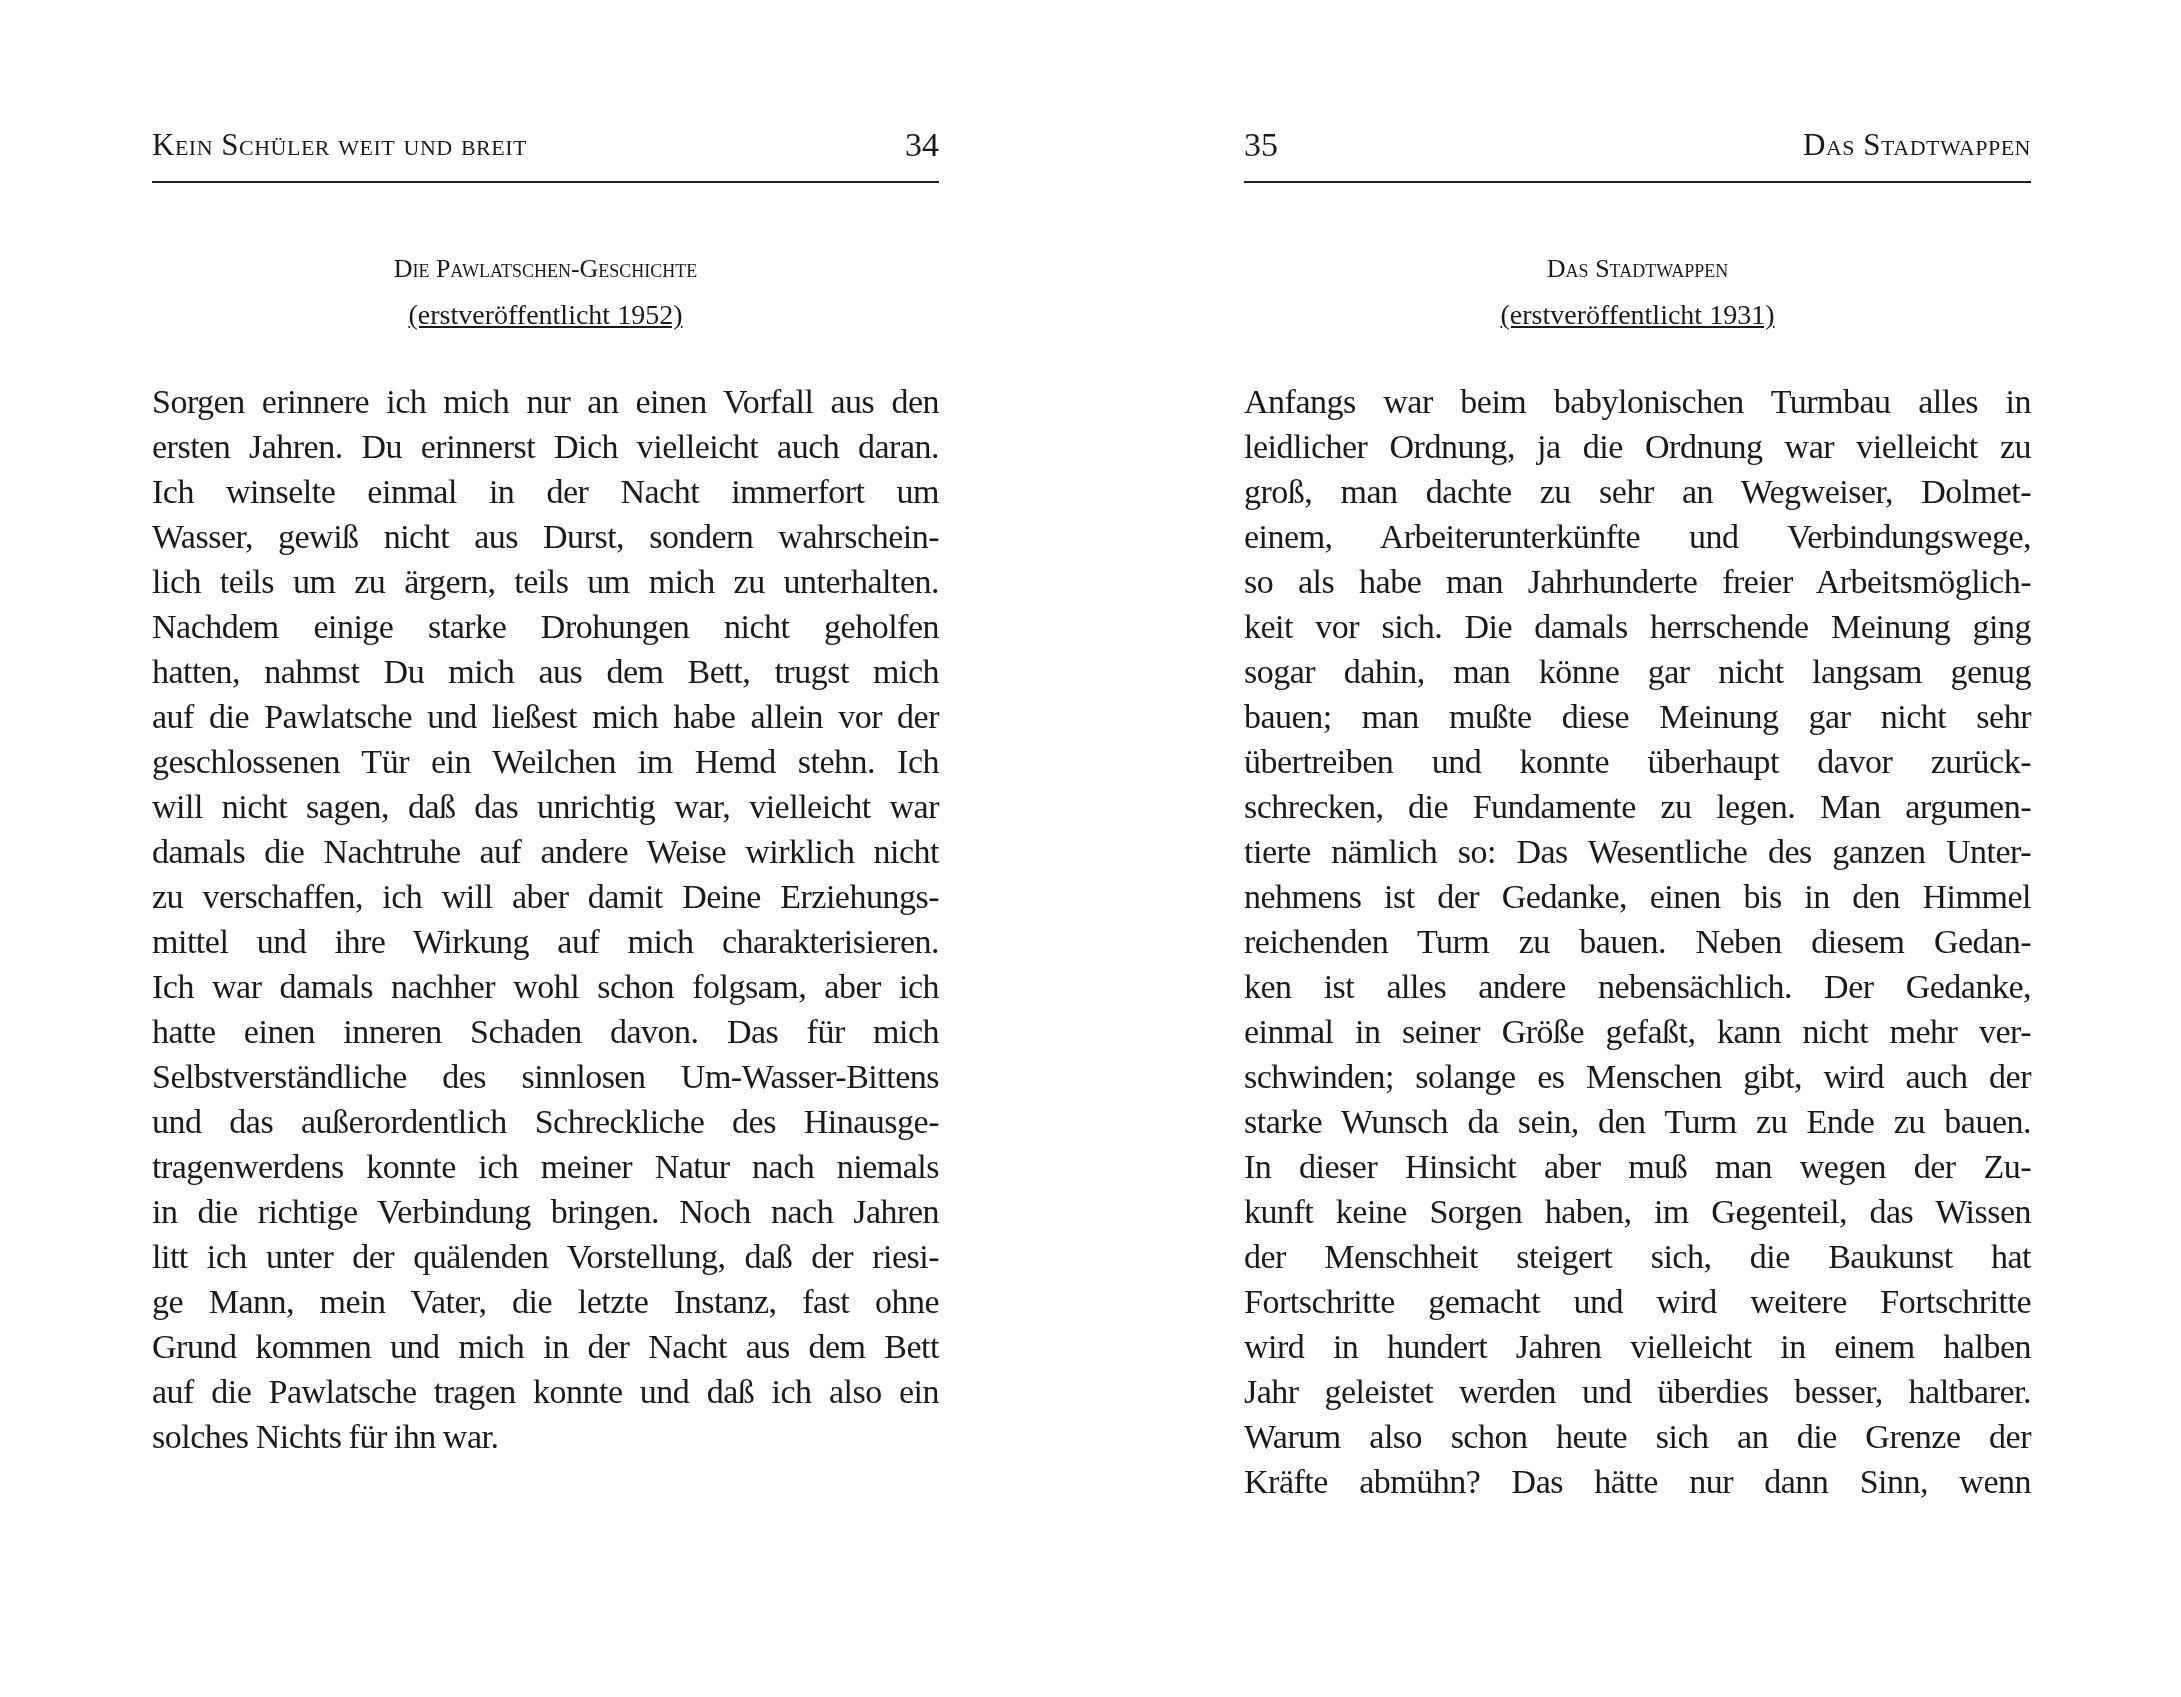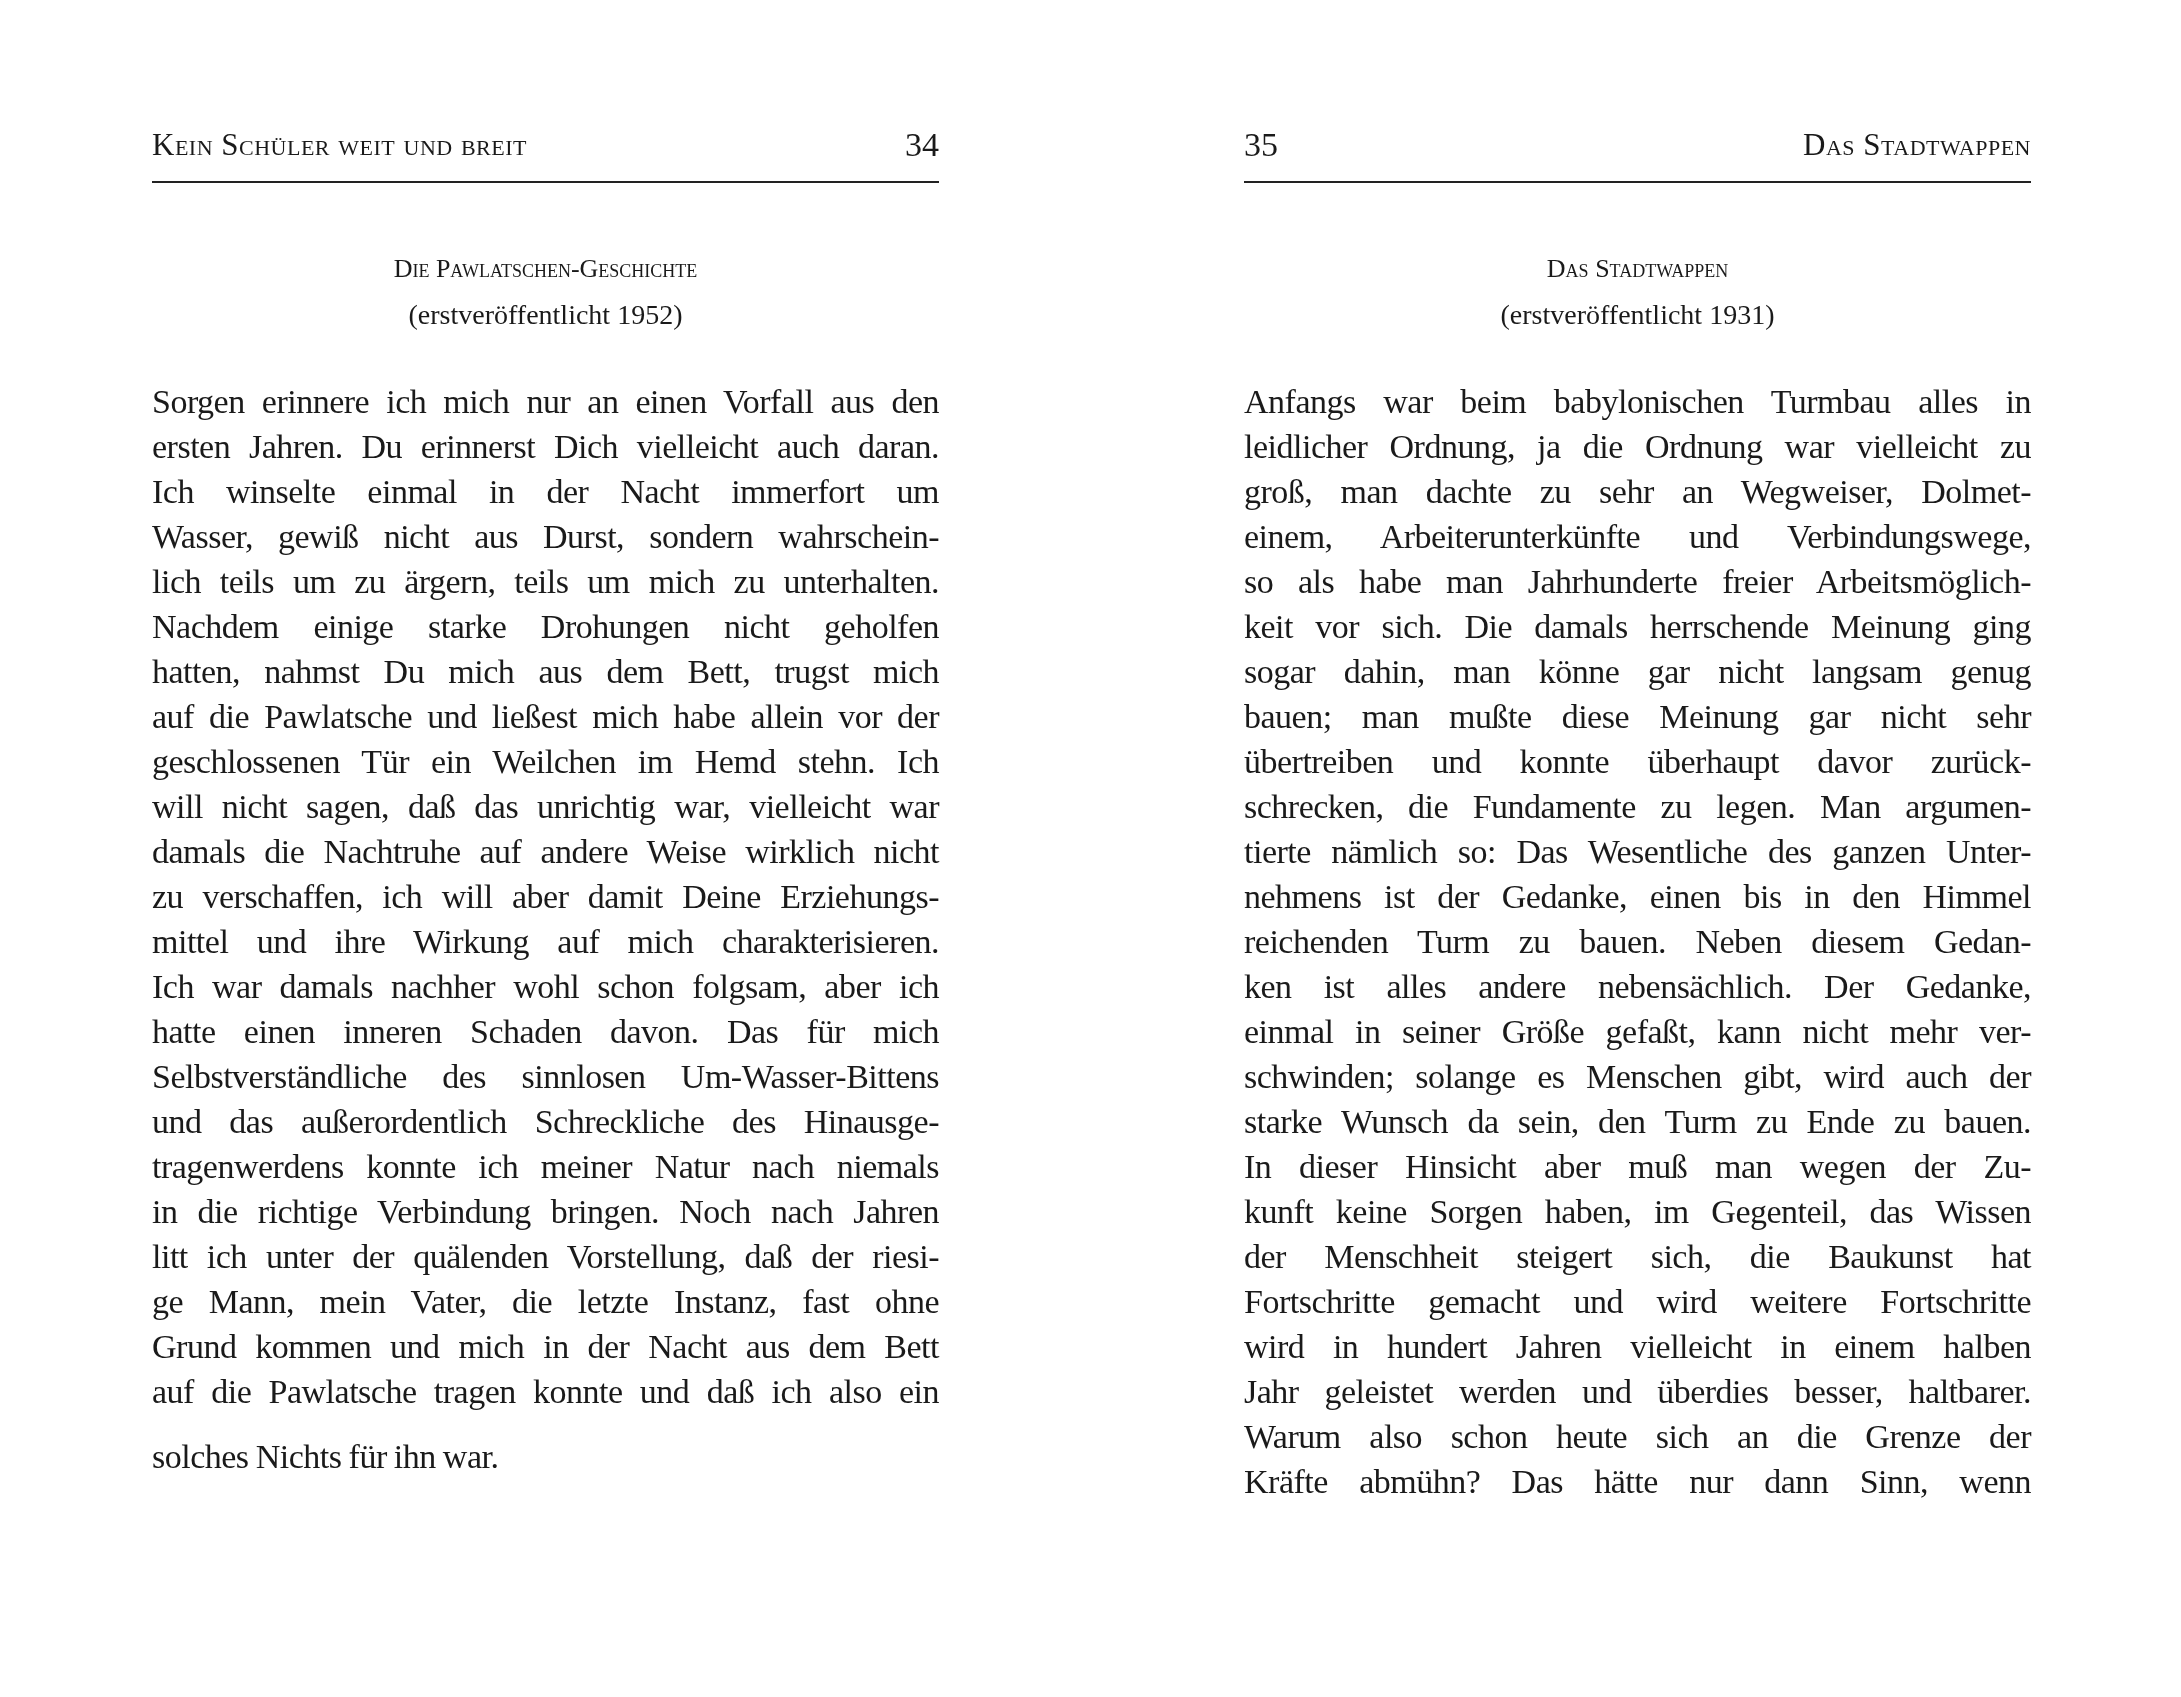--- a/index.html
+++ b/index.html
@@ -70,20 +70,21 @@
   }
   .chapter-sub {
     position: absolute;
     top: 295px;
     left: 0;
     width: 100%;
     text-align: center;
     font-size: 28px;
     line-height: 40px;
     white-space: nowrap;
+    text-decoration: underline;
   }
 
   .body-text {
     position: absolute;
     top: 379px;
     left: 0;
     width: 100%;
   }
   .line {
     display: block;
@@ -91,21 +92,20 @@
     font-size: 34px;
     line-height: 45px;
     white-space: nowrap;
     text-align: justify;
     text-align-last: justify;
     letter-spacing: -0.5px;
     word-spacing: -0.9px;
   }
   .line.last {
     text-align-last: left;
-    margin-top: 20px;
   }
 </style>
 </head>
 <body>
 
 <div class="page left">
   <div class="running-head">
     <span class="title">Kein Schüler weit und breit</span>
     <span class="folio">34</span>
   </div>

